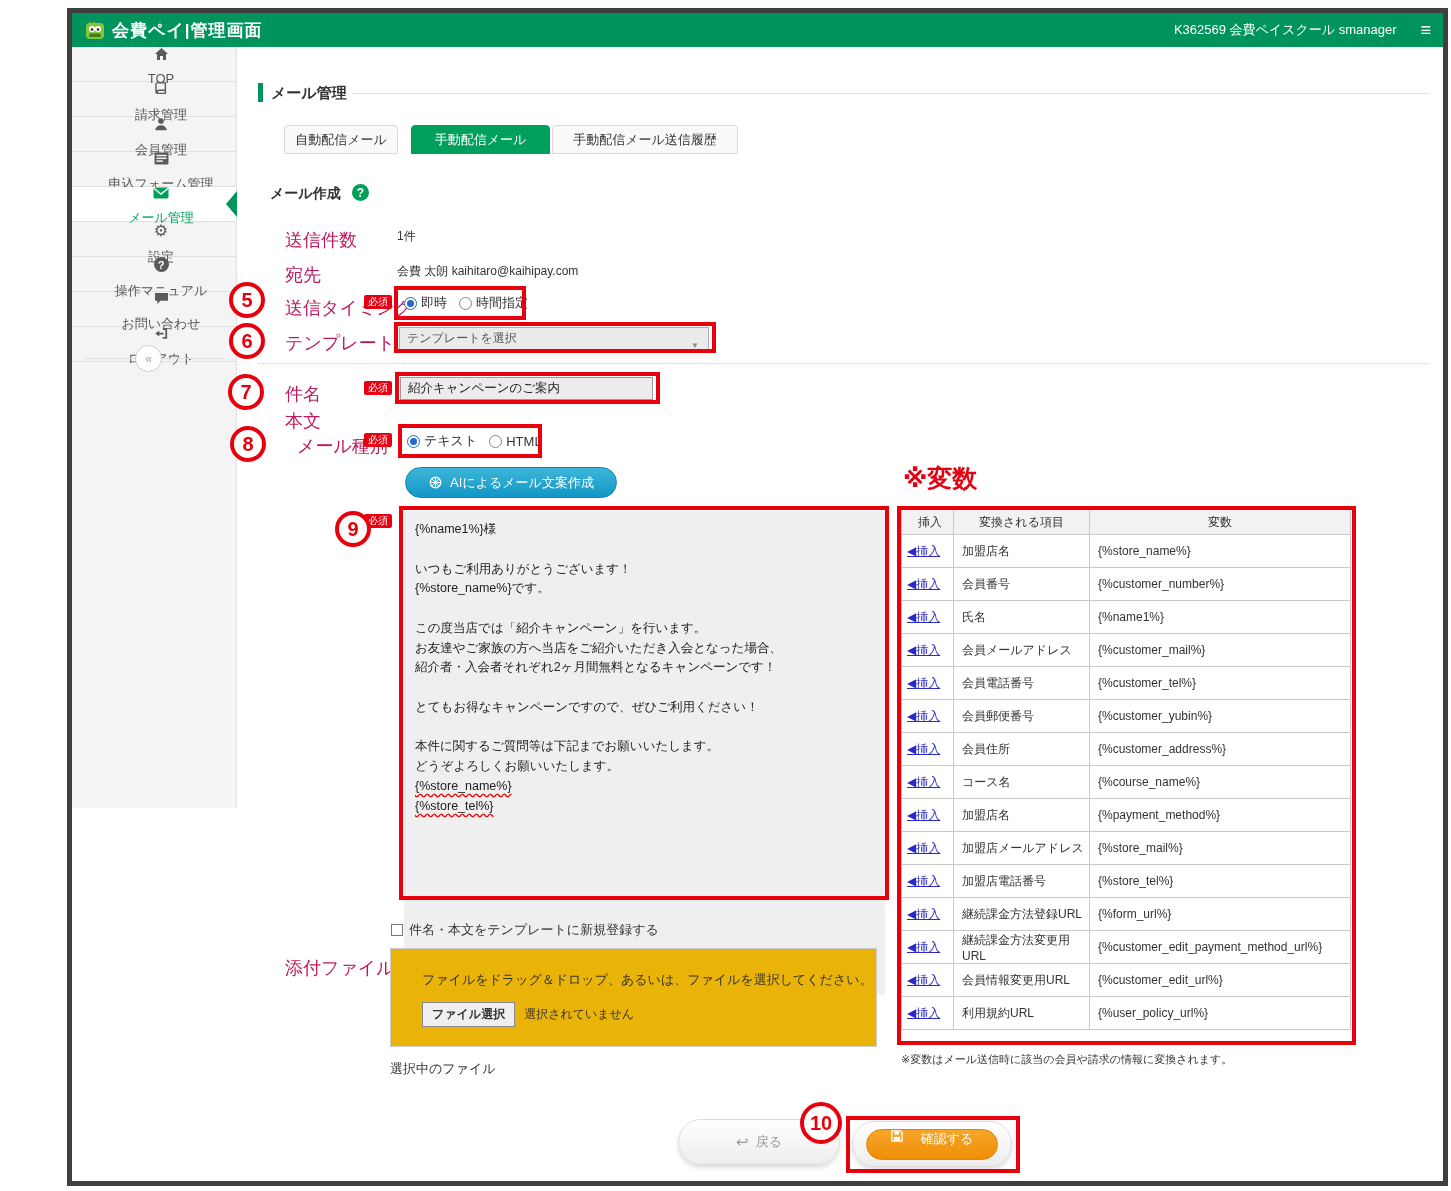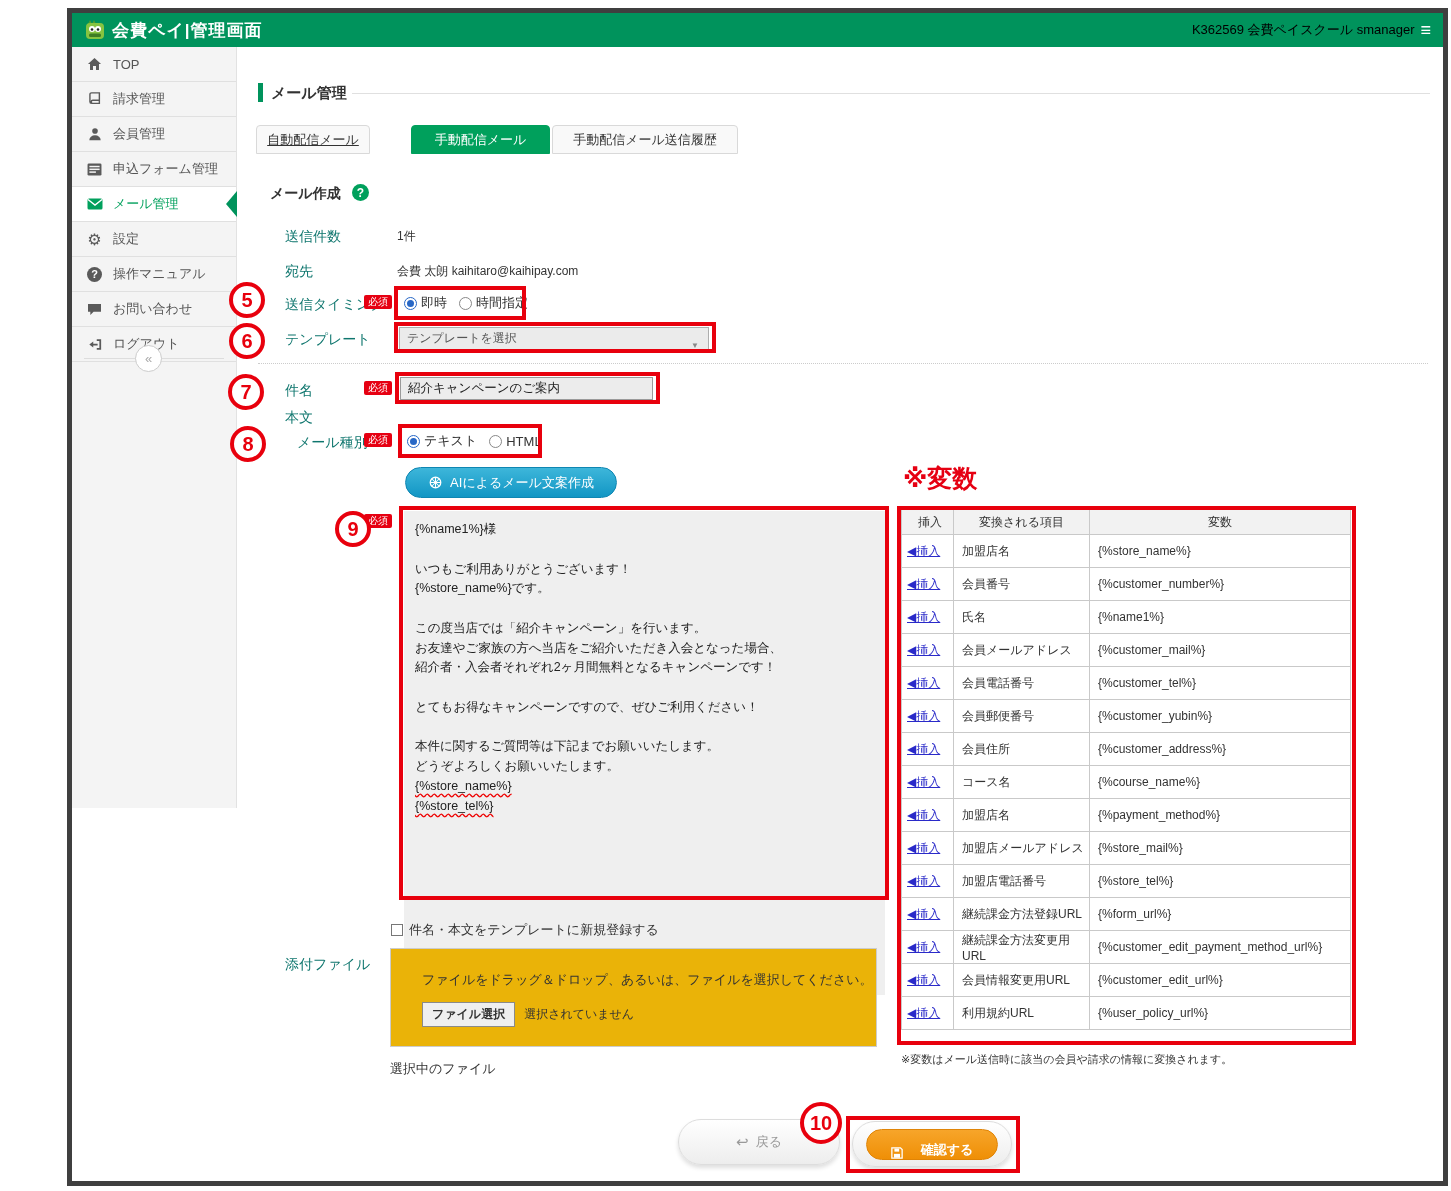--- a/index.html
+++ b/index.html
@@ -13,28 +13,28 @@
   
   .frame { position:absolute; left:67px; top:8px; width:1381px; height:1178px;
            border:5px solid #3f3f3f; background:#fff; }
 
   
   .topbar { position:absolute; left:72px; top:13px; width:1371px; height:34px;
             background:#00935c; display:flex; align-items:center; padding:0 12px; z-index:5; }
   .logo { display:flex; align-items:center; gap:6px; }
   .logo-text { color:#fff; font-weight:bold; font-size:17px; letter-spacing:1px; }
   .topbar-spacer { flex:1; }
-  .account { color:#000000; font-size:13px; margin-right:6px; }
+  .account { color:#ffffff; font-size:13px; margin-right:24px; }
   .hamburger { color:#fff; font-size:18px; line-height:1; cursor:pointer; }
 
   
   .sidebar { position:absolute; left:72px; top:47px; width:165px; height:761px;
              background:#f4f4f4; border-right:1px solid #e2e2e2; z-index:4; }
   .side-item { position:relative; height:35px; display:flex; align-items:center; gap:10px;
-               padding-left:14px; border-bottom:1px solid #e0e0e0; font-size:13px; color:#555; cursor:pointer; }
+               padding-left:14px; border-bottom:1px solid #e0e0e0; font-size:13px; color:#555; cursor:pointer;flex-direction:column; }
   .side-item .ic { width:17px; height:16px; display:flex; align-items:center; justify-content:center;
                    color:#5a5a5a; font-size:14px; }
   .side-item svg { fill:#5a5a5a; }
   .side-item.active { background:#fff; color:#00a05c; }
   .side-item.active svg { fill:#00a05c; }
   .side-item.active .arrow { position:absolute; right:-1px; top:4px; width:0; height:0;
       border-top:13px solid transparent; border-bottom:13px solid transparent; border-right:11px solid #00935c; }
   .help-ic { width:15px; height:15px; border-radius:50%; background:#5a5a5a; color:#fff;
              font-size:11px; font-weight:bold; display:flex; align-items:center; justify-content:center; }
   .side-collapse { position:absolute; left:0; top:291px; width:100%; height:42px; }
@@ -46,31 +46,31 @@
   
   .pt-bar  { position:absolute; left:258px; top:83px; width:5px; height:19px; background:#00935c; }
   .pt-text { position:absolute; left:271px; top:84px; font-size:15px; font-weight:bold; }
   .pt-line { position:absolute; left:352px; top:93px; width:1078px; border-top:1px solid #e0e0e0; }
 
   
   .tab { position:absolute; top:125px; height:29px; line-height:27px; text-align:center;
          font-size:13px; border-radius:4px 4px 0 0; cursor:pointer; }
   .tab.inactive { background:#f9f9f9; border:1px solid #d9d9d9; color:#333; }
   .tab.active   { background:#00a05c; border:1px solid #00a05c; color:#fff; }
-  .tab1 { left:256px; width:114px;text-decoration:underline; }
+  .tab1 { left:284px; width:114px; }
   .tab2 { left:411px; width:139px; }
   .tab3 { left:552px; width:186px; }
 
   .section-title { position:absolute; left:270px; top:185px; font-size:14px; font-weight:bold; }
   .help-circle { position:absolute; left:352px; top:184px; width:17px; height:17px; border-radius:50%;
                  background:#00a05c; color:#fff; font-size:12px; font-weight:bold;
                  display:flex; align-items:center; justify-content:center; cursor:pointer; }
 
   
-  .flabel { position:absolute; font-size:14px; color:#0f766e;font-family:Liberation Serif, serif; }
+  .flabel { position:absolute; font-size:18px; color:#be185d;font-family:Liberation Serif, serif; }
   .fvalue { position:absolute; font-size:12px; color:#333; }
   .req { position:absolute; background:#e60012; color:#fff; font-size:10px; padding:2px 4px;
          border-radius:2px; line-height:1; }
   .radio-group { position:absolute; display:flex; align-items:center; gap:4px; font-size:13px; }
   .radio { position:relative; width:13px; height:13px; border:1px solid #888; border-radius:50%;
            background:#fff; display:inline-block; }
   .radio.on { border-color:#2767c6; }
   .radio.on::after { content:""; position:absolute; left:2px; top:2px; width:7px; height:7px;
                      border-radius:50%; background:#2767c6; }
   .radio-lbl { margin-right:8px; }
@@ -119,22 +119,22 @@
   .selected-file { position:absolute; left:390px; top:1060px; font-size:13px; }
 
   
   .pill { position:absolute; height:46px; border-radius:23px; border:1px solid #ddd;
           background:linear-gradient(#ffffff,#ededed); box-shadow:0 3px 4px rgba(0,0,0,.13);
           display:flex; align-items:center; justify-content:center; cursor:pointer; }
   .back-pill { left:678px; top:1119px; width:162px; color:#999; font-size:13px; gap:7px; }
   .confirm-capsule { left:852px; top:1121px; width:160px; }
   .confirm-inner { width:132px; height:31px; border-radius:16px;
                    background:linear-gradient(#f7a52a,#ef8f06); border:1px solid #e08406;
-                   color:#fff; font-weight:bold; font-size:13px;
-                   display:flex; align-items:flex-end; justify-content:center; gap:18px; }
+                   color:#fff; font-weight:normal; font-size:13px;
+                   display:flex; align-items:flex-start; justify-content:center; gap:18px; }
 
   
   .ann-box { position:absolute; border:4px solid #e8000d; z-index:40; pointer-events:none; }
   .ann-circle { position:absolute; width:36px; height:36px; border:4px solid #e8000d; border-radius:50%;
                 background:#fff; color:#e8000d; font-weight:bold; font-size:20px; z-index:50;
                 display:flex; align-items:center; justify-content:center; }
   .ann-10 { width:42px; height:42px; font-size:20px; }
 </style>
 </head>
 <body>

